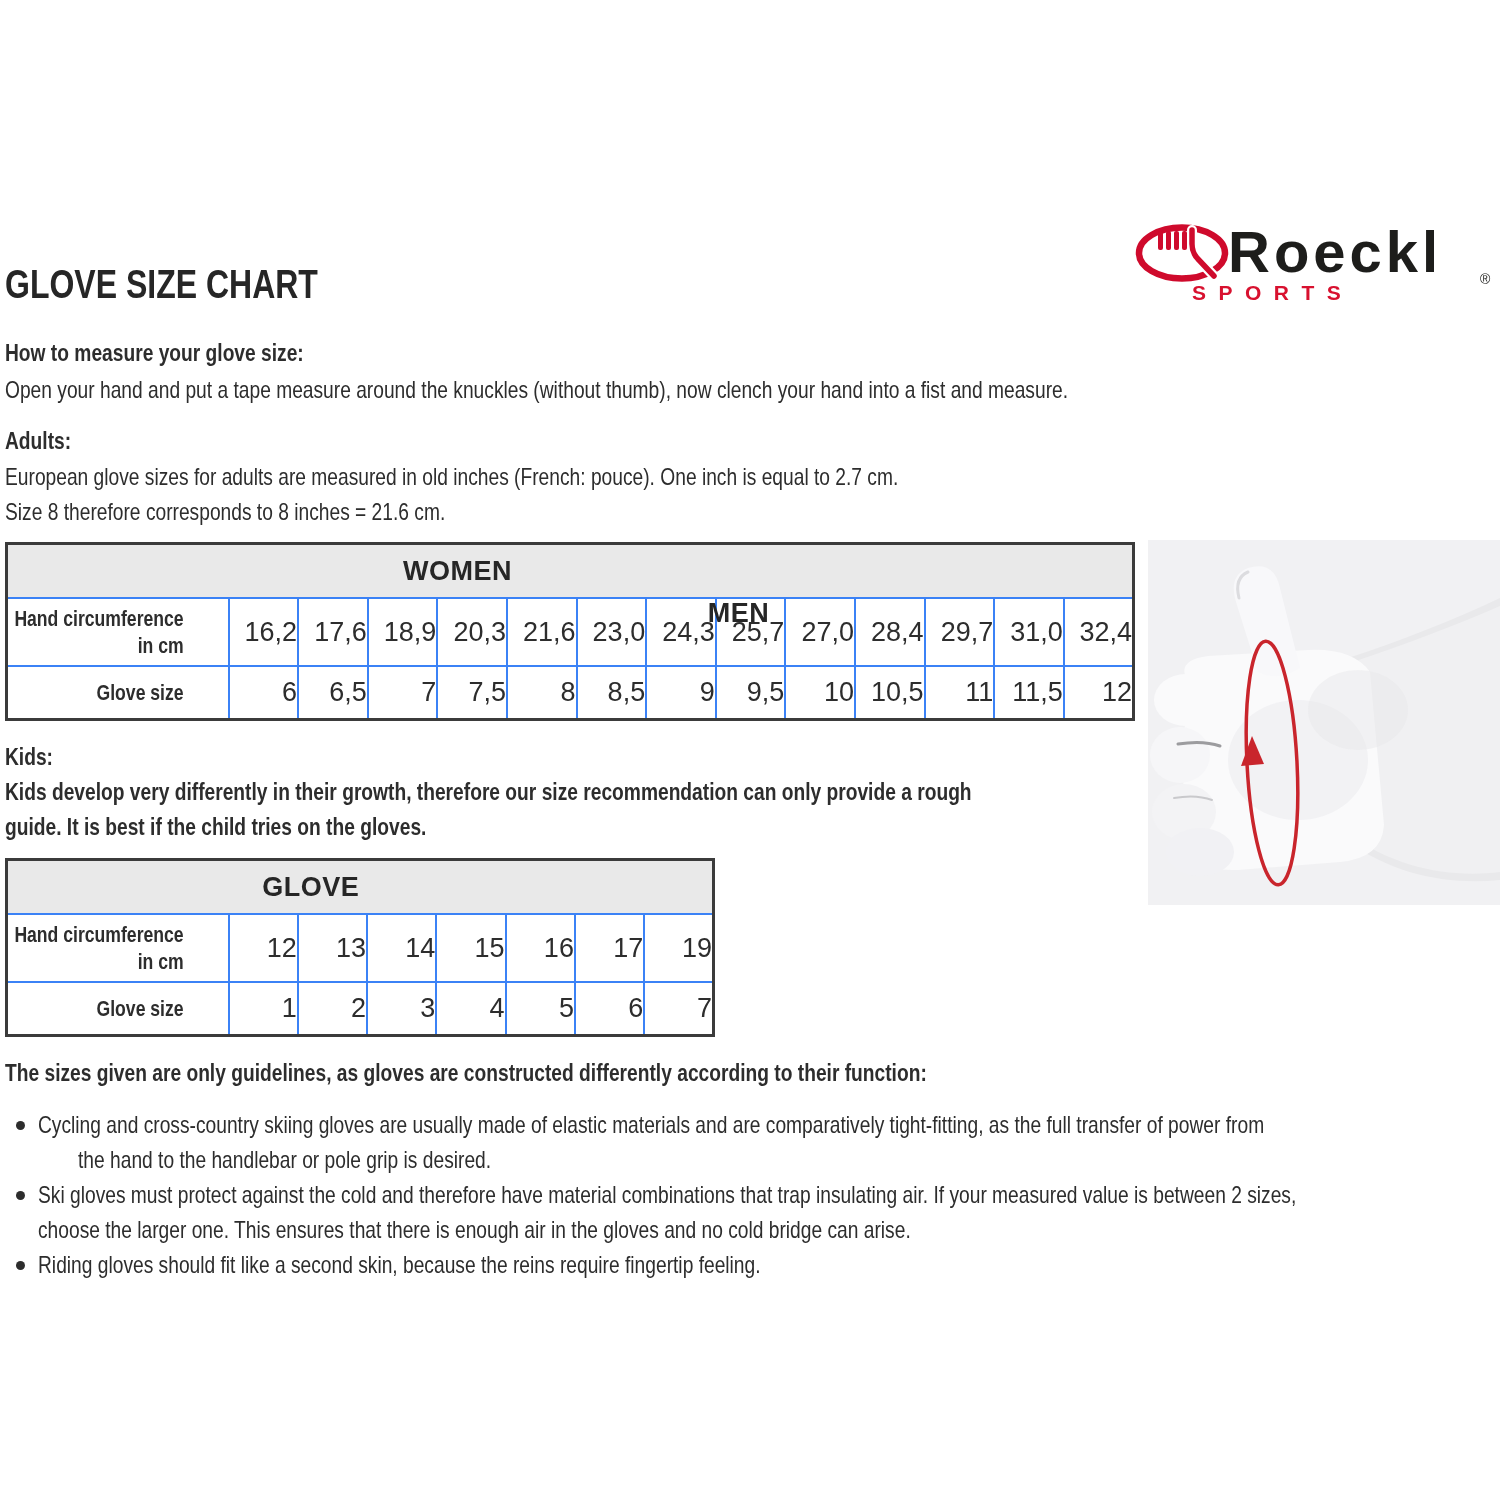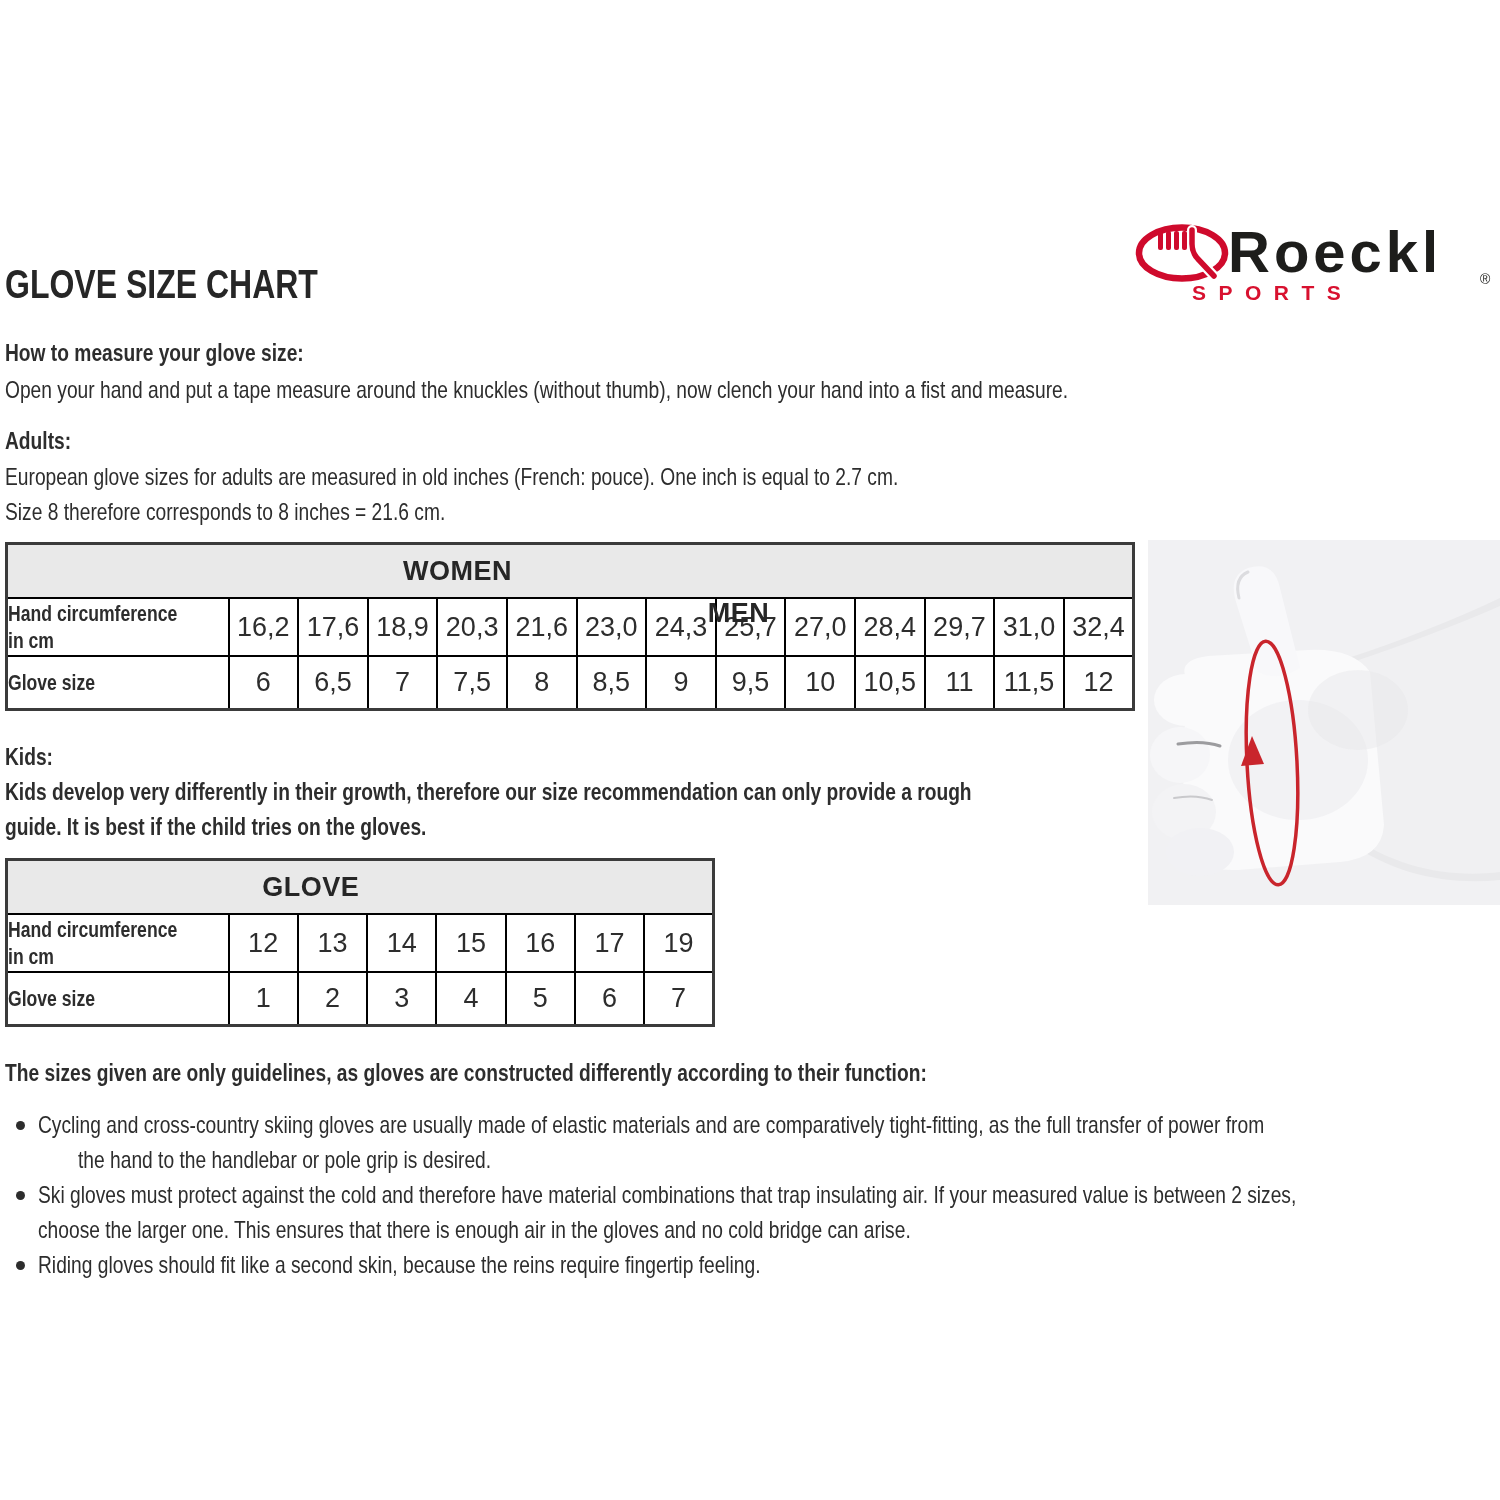--- a/index.html
+++ b/index.html
@@ -9,30 +9,30 @@
     color:#2d2d2d;
   }
   .abs { position:absolute; }
   .cond { transform:scaleX(0.80); transform-origin:0 50%; white-space:nowrap; display:block; }
   .b { font-weight:bold; }
   .line { font-size:24px; line-height:30px; }
   .title-text { font-size:40px; font-weight:bold; line-height:44px; letter-spacing:0px; color:#262626; }
 
   
   table.size-table { border-collapse:collapse; table-layout:fixed; background:#fff; border:3px solid #3b3b3b; }
-  table.size-table td, table.size-table th { border:2px solid #000000; padding:0; }
+  table.size-table td, table.size-table th { border:2px solid #3b82f6; padding:0;text-align:right; }
   th.group-row { background:#e9e9e9; height:52px; position:relative; }
   th.group-row .grp {
     position:absolute; top:50%; transform:translate(-50%,-50%);
     font-size:27px; font-weight:bold; color:#262626; letter-spacing:0.5px; white-space:nowrap;
   }
   td.lblcell { padding-left:9px; vertical-align:middle; }
   td.lblcell .lbl { font-size:22px; font-weight:bold; line-height:27px; }
   td.valcell { text-align:center; vertical-align:middle; font-size:27px; color:#2d2d2d; }
-  tr.r2 { height:58px;padding-left:16px; }
+  tr.r2 { height:68px;padding-left:16px; }
   tr.r3 { height:53px; }
 
   .dot { position:absolute; width:9px; height:9px; border-radius:50%; background:#2d2d2d; }
 </style>
 </head>
 <body>
 
 <div class="page">
 
   <svg class="abs" style="left:1128px; top:218px;" width="372" height="100" viewBox="0 0 372 100">

